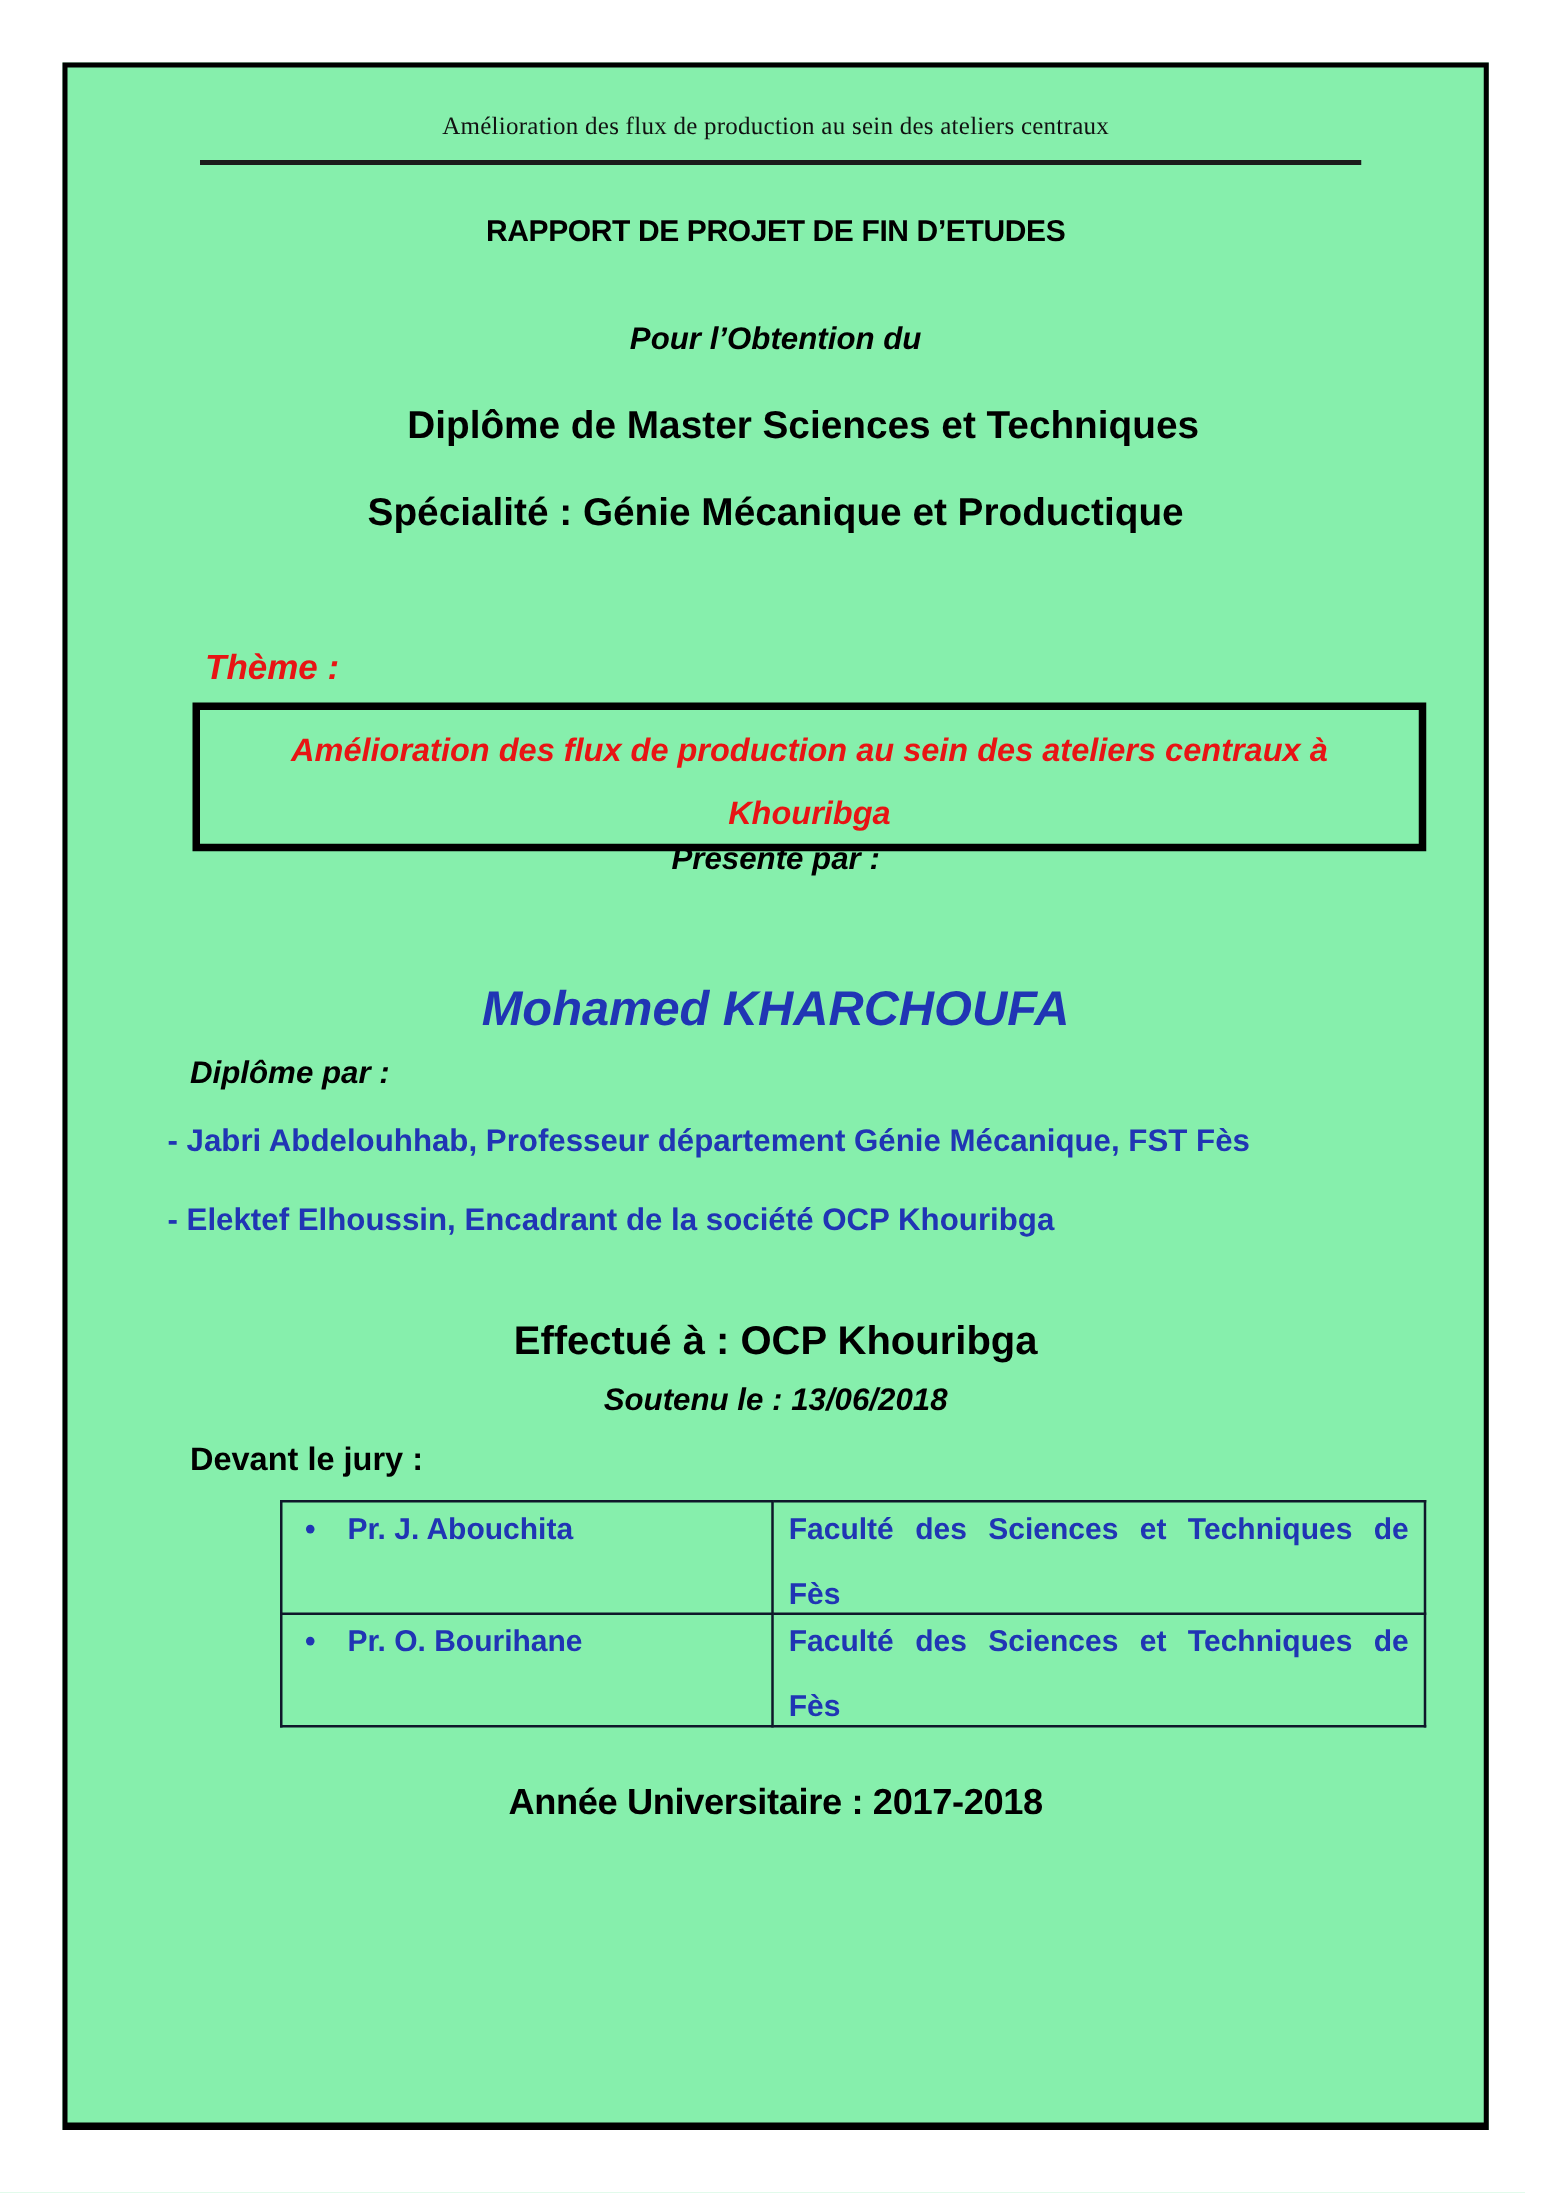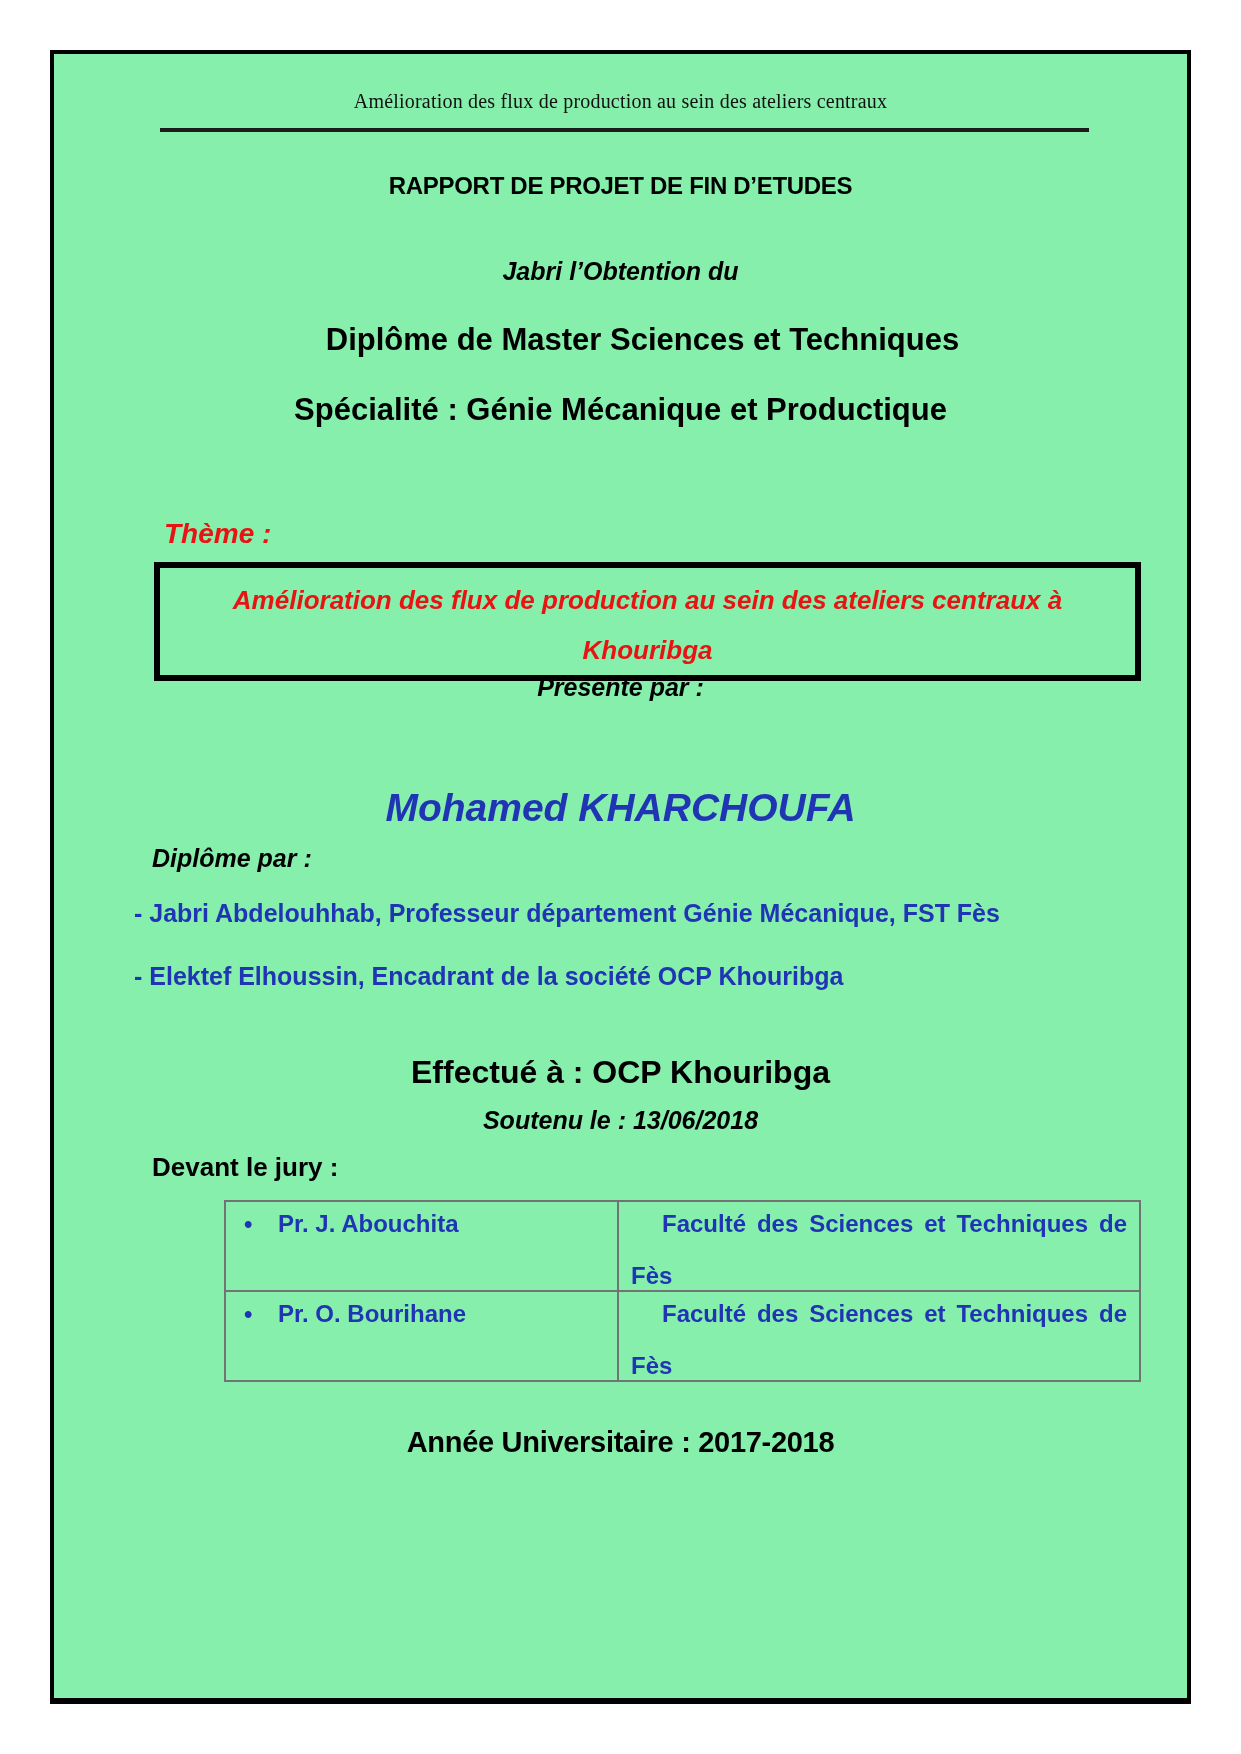--- a/index.html
+++ b/index.html
@@ -63,45 +63,45 @@
   .jury-label{ top: 1098px; left: 98px; font-size: 26px; font-weight: bold; color: #000; }
 
   table.jury {
     position: absolute;
     top: 1146px; left: 170px;
     width: 915px;
     border-collapse: collapse;
     table-layout: fixed;
   }
   table.jury td {
-    border: 2px solid #737373;
+    border: 2px solid #0f172a;
     vertical-align: top;
     font-size: 24px; font-weight: bold;
     padding: 8px 12px 0 12px;
   }
   td.name-cell  { width: 393px; height: 80px; }
   td.name-cell.r2 { height: 85px; }
   td.affil-cell { width: 522px; }
   .bullet { display: inline-block; width: 40px; text-align: left; padding-left: 6px; }
-  .affil-l1 { text-align: justify; text-align-last: justify; line-height: 28px; margin-left: 31px; }
+  .affil-l1 { text-align: justify; text-align-last: justify; line-height: 28px; }
   .affil-l2 { line-height: 28px; margin-top: 24px; }
   .name-line { line-height: 28px; }
 
   .academic-year { top: 1372px; font-size: 29px; font-weight: bold; color: #000; letter-spacing: -0.3px; }
 </style>
 </head>
 <body>
 
 <div class="page">
 
   <div class="abs center running-title">Amélioration des flux de production au sein des ateliers centraux</div>
   <div class="abs header-rule"></div>
 
   <div class="abs center report-title">RAPPORT DE PROJET DE FIN D’ETUDES</div>
-  <div class="abs center subtitle">Jabri l’Obtention du</div>
+  <div class="abs center subtitle">Pour l’Obtention du</div>
   <div class="abs center degree">Diplôme de Master Sciences et Techniques</div>
   <div class="abs center specialty">Spécialité : Génie Mécanique et Productique</div>
 
   <div class="abs theme-label accent-red" style="color: rgb(232, 20, 20);">Thème :</div>
   <div class="abs theme-box">
     <div class="theme-line first accent-red" style="color: rgb(232, 20, 20);">Amélioration des flux de production au sein des ateliers centraux à</div>
     <div class="theme-line accent-red" style="color: rgb(232, 20, 20);">Khouribga</div>
   </div>
 
   <div class="abs center presented-label">Présenté par :</div>

